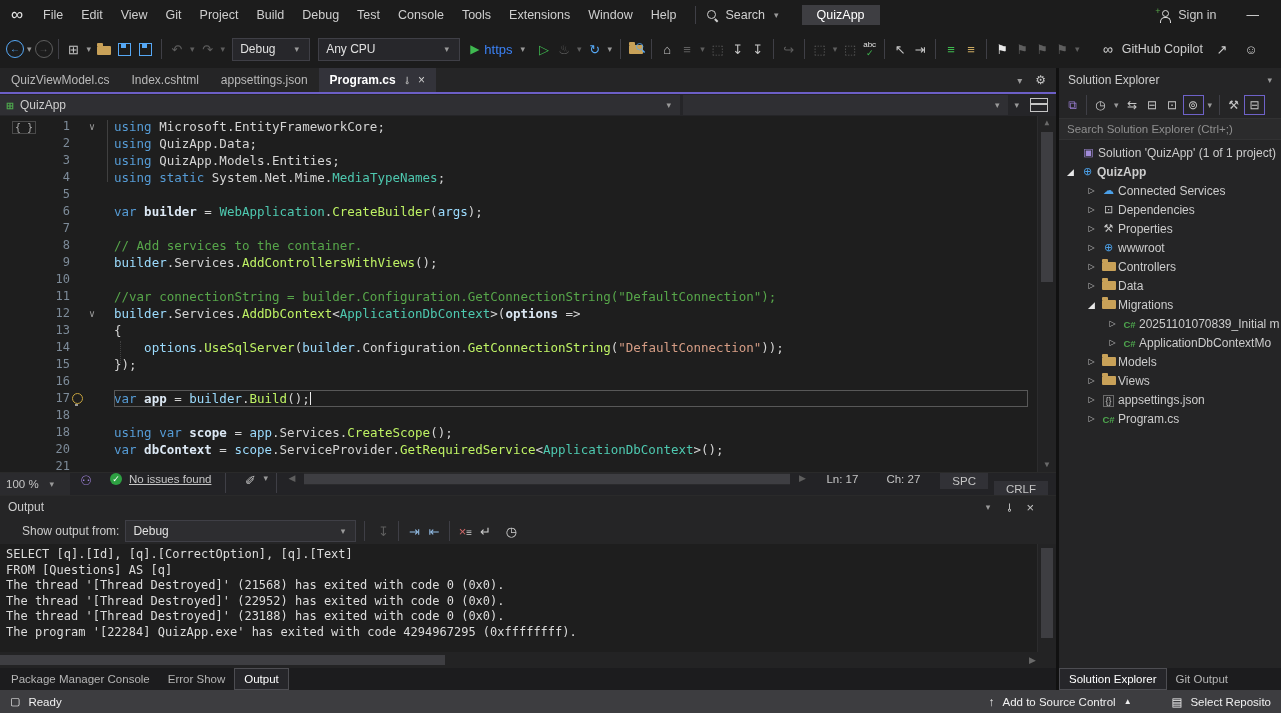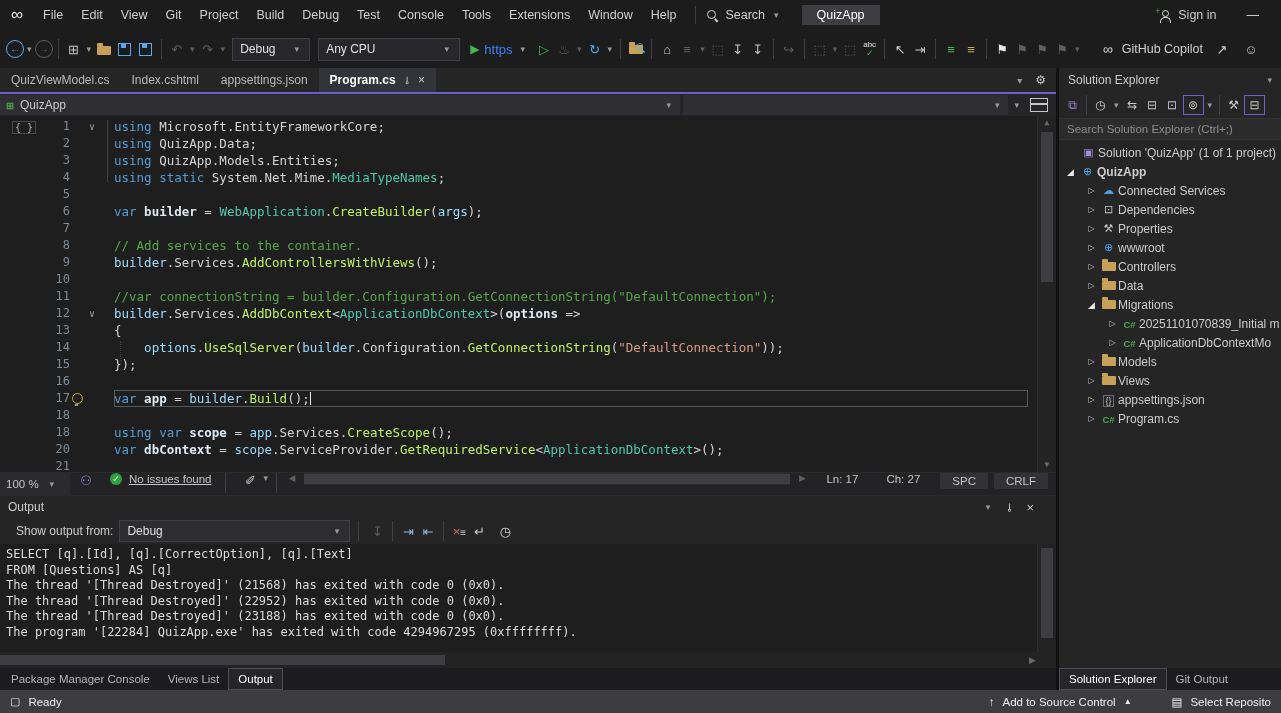--- a/index.html
+++ b/index.html
@@ -318,34 +318,34 @@
       <span class="dd">▾</span>
       <span class="sep"></span>
       <span class="ticon dim" style="font-size:9px;">◀</span>
       <div class="hsc-track">
           <div class="hsc-thumb"></div>
         </div>
       <span class="ticon dim" style="font-size:9px;">▶</span>
       <span class="stat-seg">Ln: 17</span>
       <span class="stat-seg">Ch: 27</span>
       <span class="stat-box">SPC</span>
-      <span class="stat-box" style="margin-right:8px;">CRLF</span>
+      <span class="stat-box" style="margin-right:8px;margin-top:8px;">CRLF</span>
     </div>
 
     <div class="output">
       <div class="out-head">
         <span>Output</span>
         <div class="out-head-icons">
           <span class="dd">▾</span>
           <span style="display:inline-block;transform:rotate(90deg);font-size:11px;">⊸</span>
           <span style="font-size:13px;">×</span>
         </div>
       </div>
       <div class="out-toolbar">
-        <span style="margin-left:14px;">Show output from:</span>
+        <span style="margin-left:20px;">Show output from:</span>
         <div class="out-dd">
           <span>Debug</span>
           <span class="dd" style="margin-left:auto;">▾</span>
         </div>
         <span class="sep" style="margin:0 8px;"></span>
         <span class="ticon dim">↧</span>
         <span class="sep"></span>
         <span class="ticon" style="color:#8FB8E0;">⇥</span>
         <span class="ticon" style="color:#8FB8E0;transform:scaleX(-1);display:inline-block;">⇥</span>
         <span class="sep"></span>
@@ -359,21 +359,21 @@
         <span style="position:absolute;right:2px;top:3px;font-size:9px;color:#6A6A6A;">▶</span>
       </div>
       <div class="out-vscroll">
         <div class="vthumb" style="top:4px;height:90px;"></div>
       </div>
       <div class="corner"></div>
     </div>
 
     <div class="panel-tabs" id="paneltabs">
         <div class="ptab">Package Manager Console</div>
-        <div class="ptab">Views List</div>
+        <div class="ptab">Error Show</div>
         <div class="ptab active">Output</div>
       </div>
   </div>
 
   <div class="sidebar">
     <div class="sb-title">
       <span>Solution Explorer</span>
       <span class="dd" style="margin-left:auto;">▾</span>
     </div>
     <div class="sb-toolbar">

